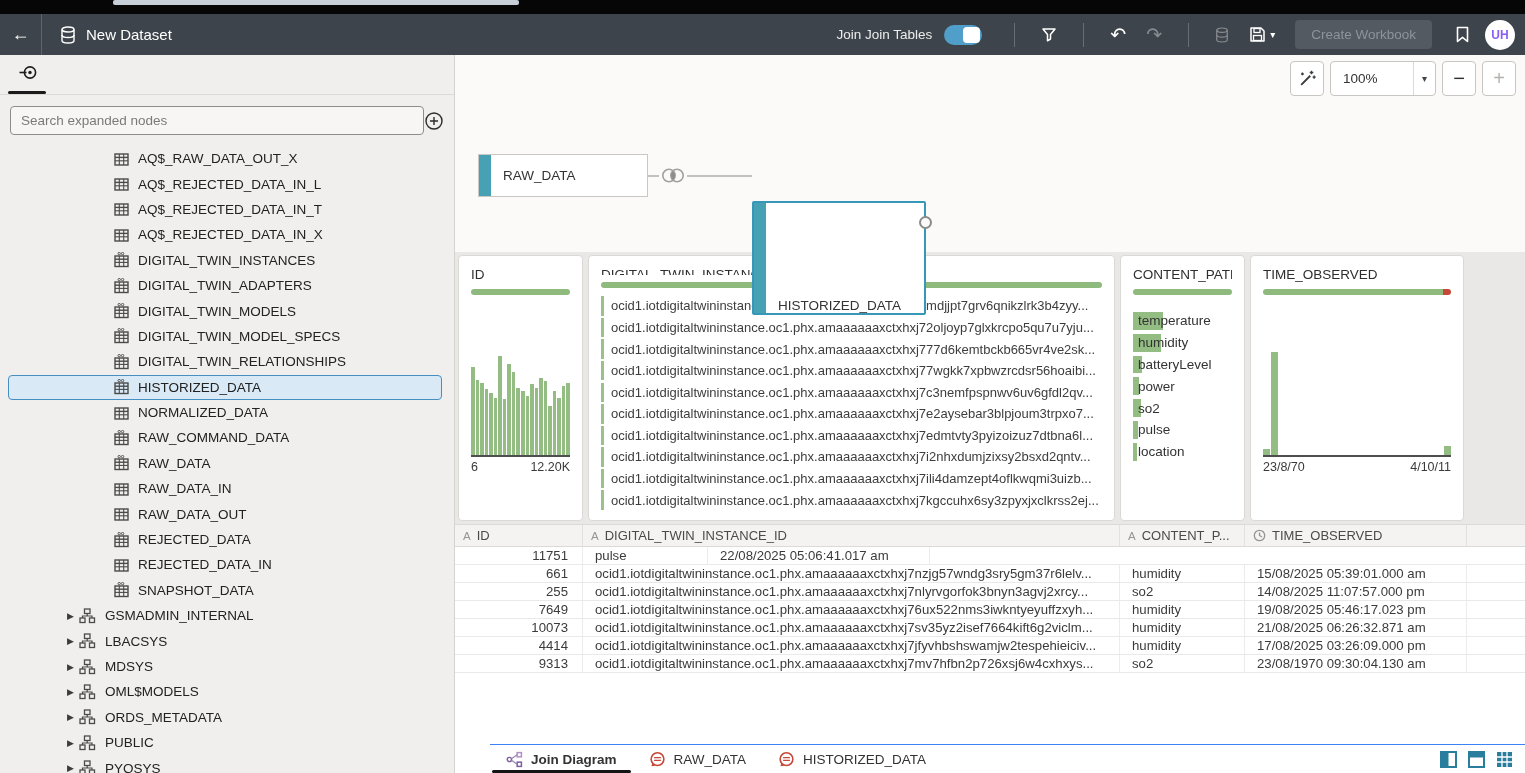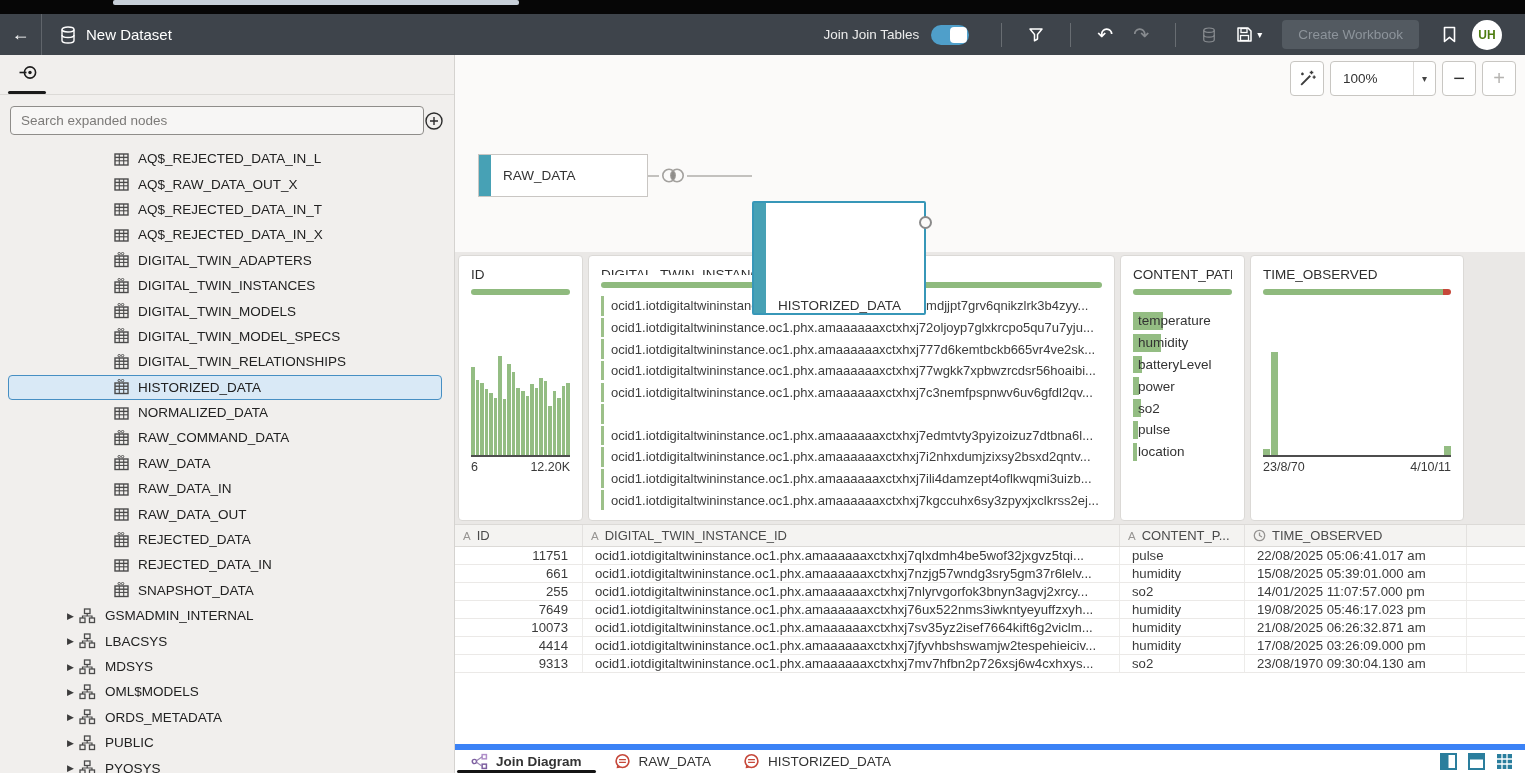--- a/index.html
+++ b/index.html
@@ -18,21 +18,21 @@
   .hd-spacer { flex:1; }
   .ajt-label { font-size:13.5px; color:#ececec; margin-right:12px; }
   .toggle { width:38px; height:20px; border-radius:10px; background:#4f9fca; position:relative; cursor:pointer; margin-right:16px; }
   .toggle .knob { position:absolute; right:2px; top:2px; width:17px; height:16px; border-radius:4px; background:#fff; }
   .vdiv { width:1px; height:24px; background:rgba(255,255,255,.22); margin:0 16px; }
   .hd-icon { display:flex; align-items:center; margin:0 10px; cursor:pointer; }
   .hd-icon.glyph { font-size:19px; line-height:1; }
   .dim { opacity:.38; cursor:default; }
   .caret { font-size:10px; margin-left:4px; }
   .cw-btn { margin:0 14px 0 10px; background:#535a61; color:#8d949b; border:none; border-radius:4px; font-size:13.5px; padding:7px 16px; font-family:"Liberation Sans",sans-serif; }
-  .avatar { width:30px; height:30px; border-radius:50%; background:#fff; color:#4d7c0f; font-size:12px; font-weight:bold; display:flex; align-items:center; justify-content:center; margin:0 23px 0 6px; cursor:pointer; }
+  .avatar { width:30px; height:30px; border-radius:50%; background:#fff; color:#8b5cf6; font-size:12px; font-weight:bold; display:flex; align-items:center; justify-content:center; margin:0 10px 0 6px; cursor:pointer; }
 
   .body { flex:1; display:flex; min-height:0; }
 
   
   aside { width:455px; flex:none; background:#f1efed; border-right:1px solid #d5d3d0; display:flex; flex-direction:column; overflow:hidden; }
   .side-tabs { height:40px; flex:none; border-bottom:1px solid #dcdad7; position:relative; display:flex; align-items:center; padding-left:18px; }
   .tab-underline { position:absolute; left:8px; bottom:0; width:38px; height:3px; background:#1a1a1a; border-radius:2px; }
   .search-row { display:flex; align-items:center; padding:11px 10px 9px 10px; flex:none; }
   .search { flex:1; height:29px; border:1px solid #8f8d8a; border-radius:4px; background:#f7f6f5; font-size:13.5px; padding:0 10px; color:#333; font-family:"Liberation Sans",sans-serif; outline:none; }
   .search::placeholder { color:#7c7a78; }
@@ -94,21 +94,21 @@
   .c2 { width:125px; flex:none; }
   .c3 { width:222px; flex:none; }
   .g-fill,.gh-fill { flex:1; border:none; }
   .g-row { height:18px; display:flex; border-bottom:1px solid #ebe9e7; background:#fff; }
   .g-cell { font-size:13.2px; color:#3b3b3b; padding:0 12px; display:flex; align-items:center; border-right:1px solid #edecea; overflow:hidden; white-space:nowrap; }
   .g-cell.c0 { justify-content:flex-end; padding-right:14px; }
 
   .flexfill { flex:1; background:#fff; }
 
   
-  footer { height:29px; flex:none; border-top:6px solid #3b82f6; background:#fff; display:flex; align-items:center; }
+  footer { height:29px; flex:none; border-top:1px solid #3b82f6; background:#fff; display:flex; align-items:center;margin-left:35px; }
   .foot-tabs { display:flex; height:100%; }
   .ftab { display:flex; align-items:center; gap:8px; padding:0 16px; font-size:13.5px; color:#333; position:relative; cursor:pointer; white-space:nowrap; }
   .ftab.active { font-weight:bold; }
   .ftab.active::after { content:''; position:absolute; left:2px; right:2px; bottom:0; height:3.5px; background:#141414; border-radius:3px; }
   .foot-icons { margin-left:auto; display:flex; gap:11px; padding-right:12px; }
   .foot-icons span { display:flex; cursor:pointer; }
 </style>
 </head>
 <body>
 
@@ -189,31 +189,31 @@
       </div>
       <div class="tree" id="tree">
           <div class="tree-item t">
             <svg width="15" height="16" viewBox="0 0 15 16" style="flex:none">
               <rect x="1" y="3" width="13" height="11" fill="none" stroke="#4a4a4a" stroke-width="1.4"></rect>
               <line x1="1" y1="6.4" x2="14" y2="6.4" stroke="#4a4a4a" stroke-width="1.4"></line>
               <line x1="5.3" y1="3" x2="5.3" y2="14" stroke="#4a4a4a" stroke-width="1.1"></line>
               <line x1="9.7" y1="3" x2="9.7" y2="14" stroke="#4a4a4a" stroke-width="1.1"></line>
               <line x1="1" y1="9.8" x2="14" y2="9.8" stroke="#4a4a4a" stroke-width="1.1"></line>
             </svg>
-            <span class="tl">AQ$_REJECTED_DATA_IN_L</span>
+            <span class="tl">AQ$_RAW_DATA_OUT_X</span>
           </div>
           <div class="tree-item t">
             <svg width="15" height="16" viewBox="0 0 15 16" style="flex:none">
               <rect x="1" y="3" width="13" height="11" fill="none" stroke="#4a4a4a" stroke-width="1.4"></rect>
               <line x1="1" y1="6.4" x2="14" y2="6.4" stroke="#4a4a4a" stroke-width="1.4"></line>
               <line x1="5.3" y1="3" x2="5.3" y2="14" stroke="#4a4a4a" stroke-width="1.1"></line>
               <line x1="9.7" y1="3" x2="9.7" y2="14" stroke="#4a4a4a" stroke-width="1.1"></line>
               <line x1="1" y1="9.8" x2="14" y2="9.8" stroke="#4a4a4a" stroke-width="1.1"></line>
             </svg>
-            <span class="tl">AQ$_RAW_DATA_OUT_X</span>
+            <span class="tl">AQ$_REJECTED_DATA_IN_L</span>
           </div>
           <div class="tree-item t">
             <svg width="15" height="16" viewBox="0 0 15 16" style="flex:none">
               <rect x="1" y="3" width="13" height="11" fill="none" stroke="#4a4a4a" stroke-width="1.4"></rect>
               <line x1="1" y1="6.4" x2="14" y2="6.4" stroke="#4a4a4a" stroke-width="1.4"></line>
               <line x1="5.3" y1="3" x2="5.3" y2="14" stroke="#4a4a4a" stroke-width="1.1"></line>
               <line x1="9.7" y1="3" x2="9.7" y2="14" stroke="#4a4a4a" stroke-width="1.1"></line>
               <line x1="1" y1="9.8" x2="14" y2="9.8" stroke="#4a4a4a" stroke-width="1.1"></line>
             </svg>
             <span class="tl">AQ$_REJECTED_DATA_IN_T</span>
@@ -231,33 +231,33 @@
           <div class="tree-item t">
             <svg width="15" height="16" viewBox="0 0 15 16" style="flex:none">
               <circle cx="5.2" cy="1.6" r="1.2" fill="none" stroke="#4a4a4a" stroke-width="0.9"></circle>
               <circle cx="8.6" cy="1.6" r="1.2" fill="none" stroke="#4a4a4a" stroke-width="0.9"></circle>
               <rect x="1" y="4" width="13" height="10.5" fill="none" stroke="#4a4a4a" stroke-width="1.4"></rect>
               <line x1="1" y1="7.2" x2="14" y2="7.2" stroke="#4a4a4a" stroke-width="1.4"></line>
               <line x1="5.3" y1="4" x2="5.3" y2="14.5" stroke="#4a4a4a" stroke-width="1.1"></line>
               <line x1="9.7" y1="4" x2="9.7" y2="14.5" stroke="#4a4a4a" stroke-width="1.1"></line>
               <line x1="1" y1="10.4" x2="14" y2="10.4" stroke="#4a4a4a" stroke-width="1.1"></line>
             </svg>
+            <span class="tl">DIGITAL_TWIN_INSTANCES</span>
+          </div>
+          <div class="tree-item t">
+            <svg width="15" height="16" viewBox="0 0 15 16" style="flex:none">
+              <circle cx="5.2" cy="1.6" r="1.2" fill="none" stroke="#4a4a4a" stroke-width="0.9"></circle>
+              <circle cx="8.6" cy="1.6" r="1.2" fill="none" stroke="#4a4a4a" stroke-width="0.9"></circle>
+              <rect x="1" y="4" width="13" height="10.5" fill="none" stroke="#4a4a4a" stroke-width="1.4"></rect>
+              <line x1="1" y1="7.2" x2="14" y2="7.2" stroke="#4a4a4a" stroke-width="1.4"></line>
+              <line x1="5.3" y1="4" x2="5.3" y2="14.5" stroke="#4a4a4a" stroke-width="1.1"></line>
+              <line x1="9.7" y1="4" x2="9.7" y2="14.5" stroke="#4a4a4a" stroke-width="1.1"></line>
+              <line x1="1" y1="10.4" x2="14" y2="10.4" stroke="#4a4a4a" stroke-width="1.1"></line>
+            </svg>
             <span class="tl">DIGITAL_TWIN_ADAPTERS</span>
-          </div>
-          <div class="tree-item t">
-            <svg width="15" height="16" viewBox="0 0 15 16" style="flex:none">
-              <circle cx="5.2" cy="1.6" r="1.2" fill="none" stroke="#4a4a4a" stroke-width="0.9"></circle>
-              <circle cx="8.6" cy="1.6" r="1.2" fill="none" stroke="#4a4a4a" stroke-width="0.9"></circle>
-              <rect x="1" y="4" width="13" height="10.5" fill="none" stroke="#4a4a4a" stroke-width="1.4"></rect>
-              <line x1="1" y1="7.2" x2="14" y2="7.2" stroke="#4a4a4a" stroke-width="1.4"></line>
-              <line x1="5.3" y1="4" x2="5.3" y2="14.5" stroke="#4a4a4a" stroke-width="1.1"></line>
-              <line x1="9.7" y1="4" x2="9.7" y2="14.5" stroke="#4a4a4a" stroke-width="1.1"></line>
-              <line x1="1" y1="10.4" x2="14" y2="10.4" stroke="#4a4a4a" stroke-width="1.1"></line>
-            </svg>
-            <span class="tl">DIGITAL_TWIN_INSTANCES</span>
           </div>
           <div class="tree-item t">
             <svg width="15" height="16" viewBox="0 0 15 16" style="flex:none">
               <circle cx="5.2" cy="1.6" r="1.2" fill="none" stroke="#4a4a4a" stroke-width="0.9"></circle>
               <circle cx="8.6" cy="1.6" r="1.2" fill="none" stroke="#4a4a4a" stroke-width="0.9"></circle>
               <rect x="1" y="4" width="13" height="10.5" fill="none" stroke="#4a4a4a" stroke-width="1.4"></rect>
               <line x1="1" y1="7.2" x2="14" y2="7.2" stroke="#4a4a4a" stroke-width="1.4"></line>
               <line x1="5.3" y1="4" x2="5.3" y2="14.5" stroke="#4a4a4a" stroke-width="1.1"></line>
               <line x1="9.7" y1="4" x2="9.7" y2="14.5" stroke="#4a4a4a" stroke-width="1.1"></line>
               <line x1="1" y1="10.4" x2="14" y2="10.4" stroke="#4a4a4a" stroke-width="1.1"></line>
@@ -550,20 +550,21 @@
               <div class="dti-row">
                 <span class="vbar"></span>
                 <span class="dti-text">ocid1.iotdigitaltwininstance.oc1.phx.amaaaaaaxctxhxj77wgkk7xpbwzrcdsr56hoaibi...</span>
               </div>
               <div class="dti-row">
                 <span class="vbar"></span>
                 <span class="dti-text">ocid1.iotdigitaltwininstance.oc1.phx.amaaaaaaxctxhxj7c3nemfpspnwv6uv6gfdl2qv...</span>
               </div>
               <div class="dti-row">
                 <span class="vbar"></span>
+                <span class="dti-text">ocid1.iotdigitaltwininstance.oc1.phx.amaaaaaaxctxhxj7e2aysebar3blpjoum3trpxo7...</span>
               </div>
               <div class="dti-row">
                 <span class="vbar"></span>
                 <span class="dti-text">ocid1.iotdigitaltwininstance.oc1.phx.amaaaaaaxctxhxj7edmtvty3pyizoizuz7dtbna6l...</span>
               </div>
               <div class="dti-row">
                 <span class="vbar"></span>
                 <span class="dti-text">ocid1.iotdigitaltwininstance.oc1.phx.amaaaaaaxctxhxj7i2nhxdumjzixsy2bsxd2qntv...</span>
               </div>
               <div class="dti-row">
@@ -670,37 +671,36 @@
                 <circle cx="6.5" cy="6.5" r="5.2" fill="none" stroke="#979593" stroke-width="1.3"></circle>
                 <path d="M6.5 3.4 V6.5 L9 8" fill="none" stroke="#979593" stroke-width="1.3"></path>
               </svg>
               <span>TIME_OBSERVED</span>
             </div>
             <div class="gh-fill"></div>
           </div>
         <div id="gridRows">
             <div class="g-row">
               <div class="g-cell c0">11751</div>
-              <div class="g-cell c1">ocid1.iotdigitaltwininstance.oc1.phx.amaaaaaaxctxhxj7qlxdmh4be5wof32jxgvz5tqi...</div>
               <div class="g-cell c2">pulse</div>
               <div class="g-cell c3">22/08/2025 05:06:41.017 am</div>
               <div class="g-fill"></div>
             </div>
             <div class="g-row">
               <div class="g-cell c0">661</div>
               <div class="g-cell c1">ocid1.iotdigitaltwininstance.oc1.phx.amaaaaaaxctxhxj7nzjg57wndg3sry5gm37r6lelv...</div>
               <div class="g-cell c2">humidity</div>
               <div class="g-cell c3">15/08/2025 05:39:01.000 am</div>
               <div class="g-fill"></div>
             </div>
             <div class="g-row">
               <div class="g-cell c0">255</div>
               <div class="g-cell c1">ocid1.iotdigitaltwininstance.oc1.phx.amaaaaaaxctxhxj7nlyrvgorfok3bnyn3agvj2xrcy...</div>
               <div class="g-cell c2">so2</div>
-              <div class="g-cell c3">14/01/2025 11:07:57.000 pm</div>
+              <div class="g-cell c3">14/08/2025 11:07:57.000 pm</div>
               <div class="g-fill"></div>
             </div>
             <div class="g-row">
               <div class="g-cell c0">7649</div>
               <div class="g-cell c1">ocid1.iotdigitaltwininstance.oc1.phx.amaaaaaaxctxhxj76ux522nms3iwkntyeyuffzxyh...</div>
               <div class="g-cell c2">humidity</div>
               <div class="g-cell c3">19/08/2025 05:46:17.023 pm</div>
               <div class="g-fill"></div>
             </div>
             <div class="g-row">

